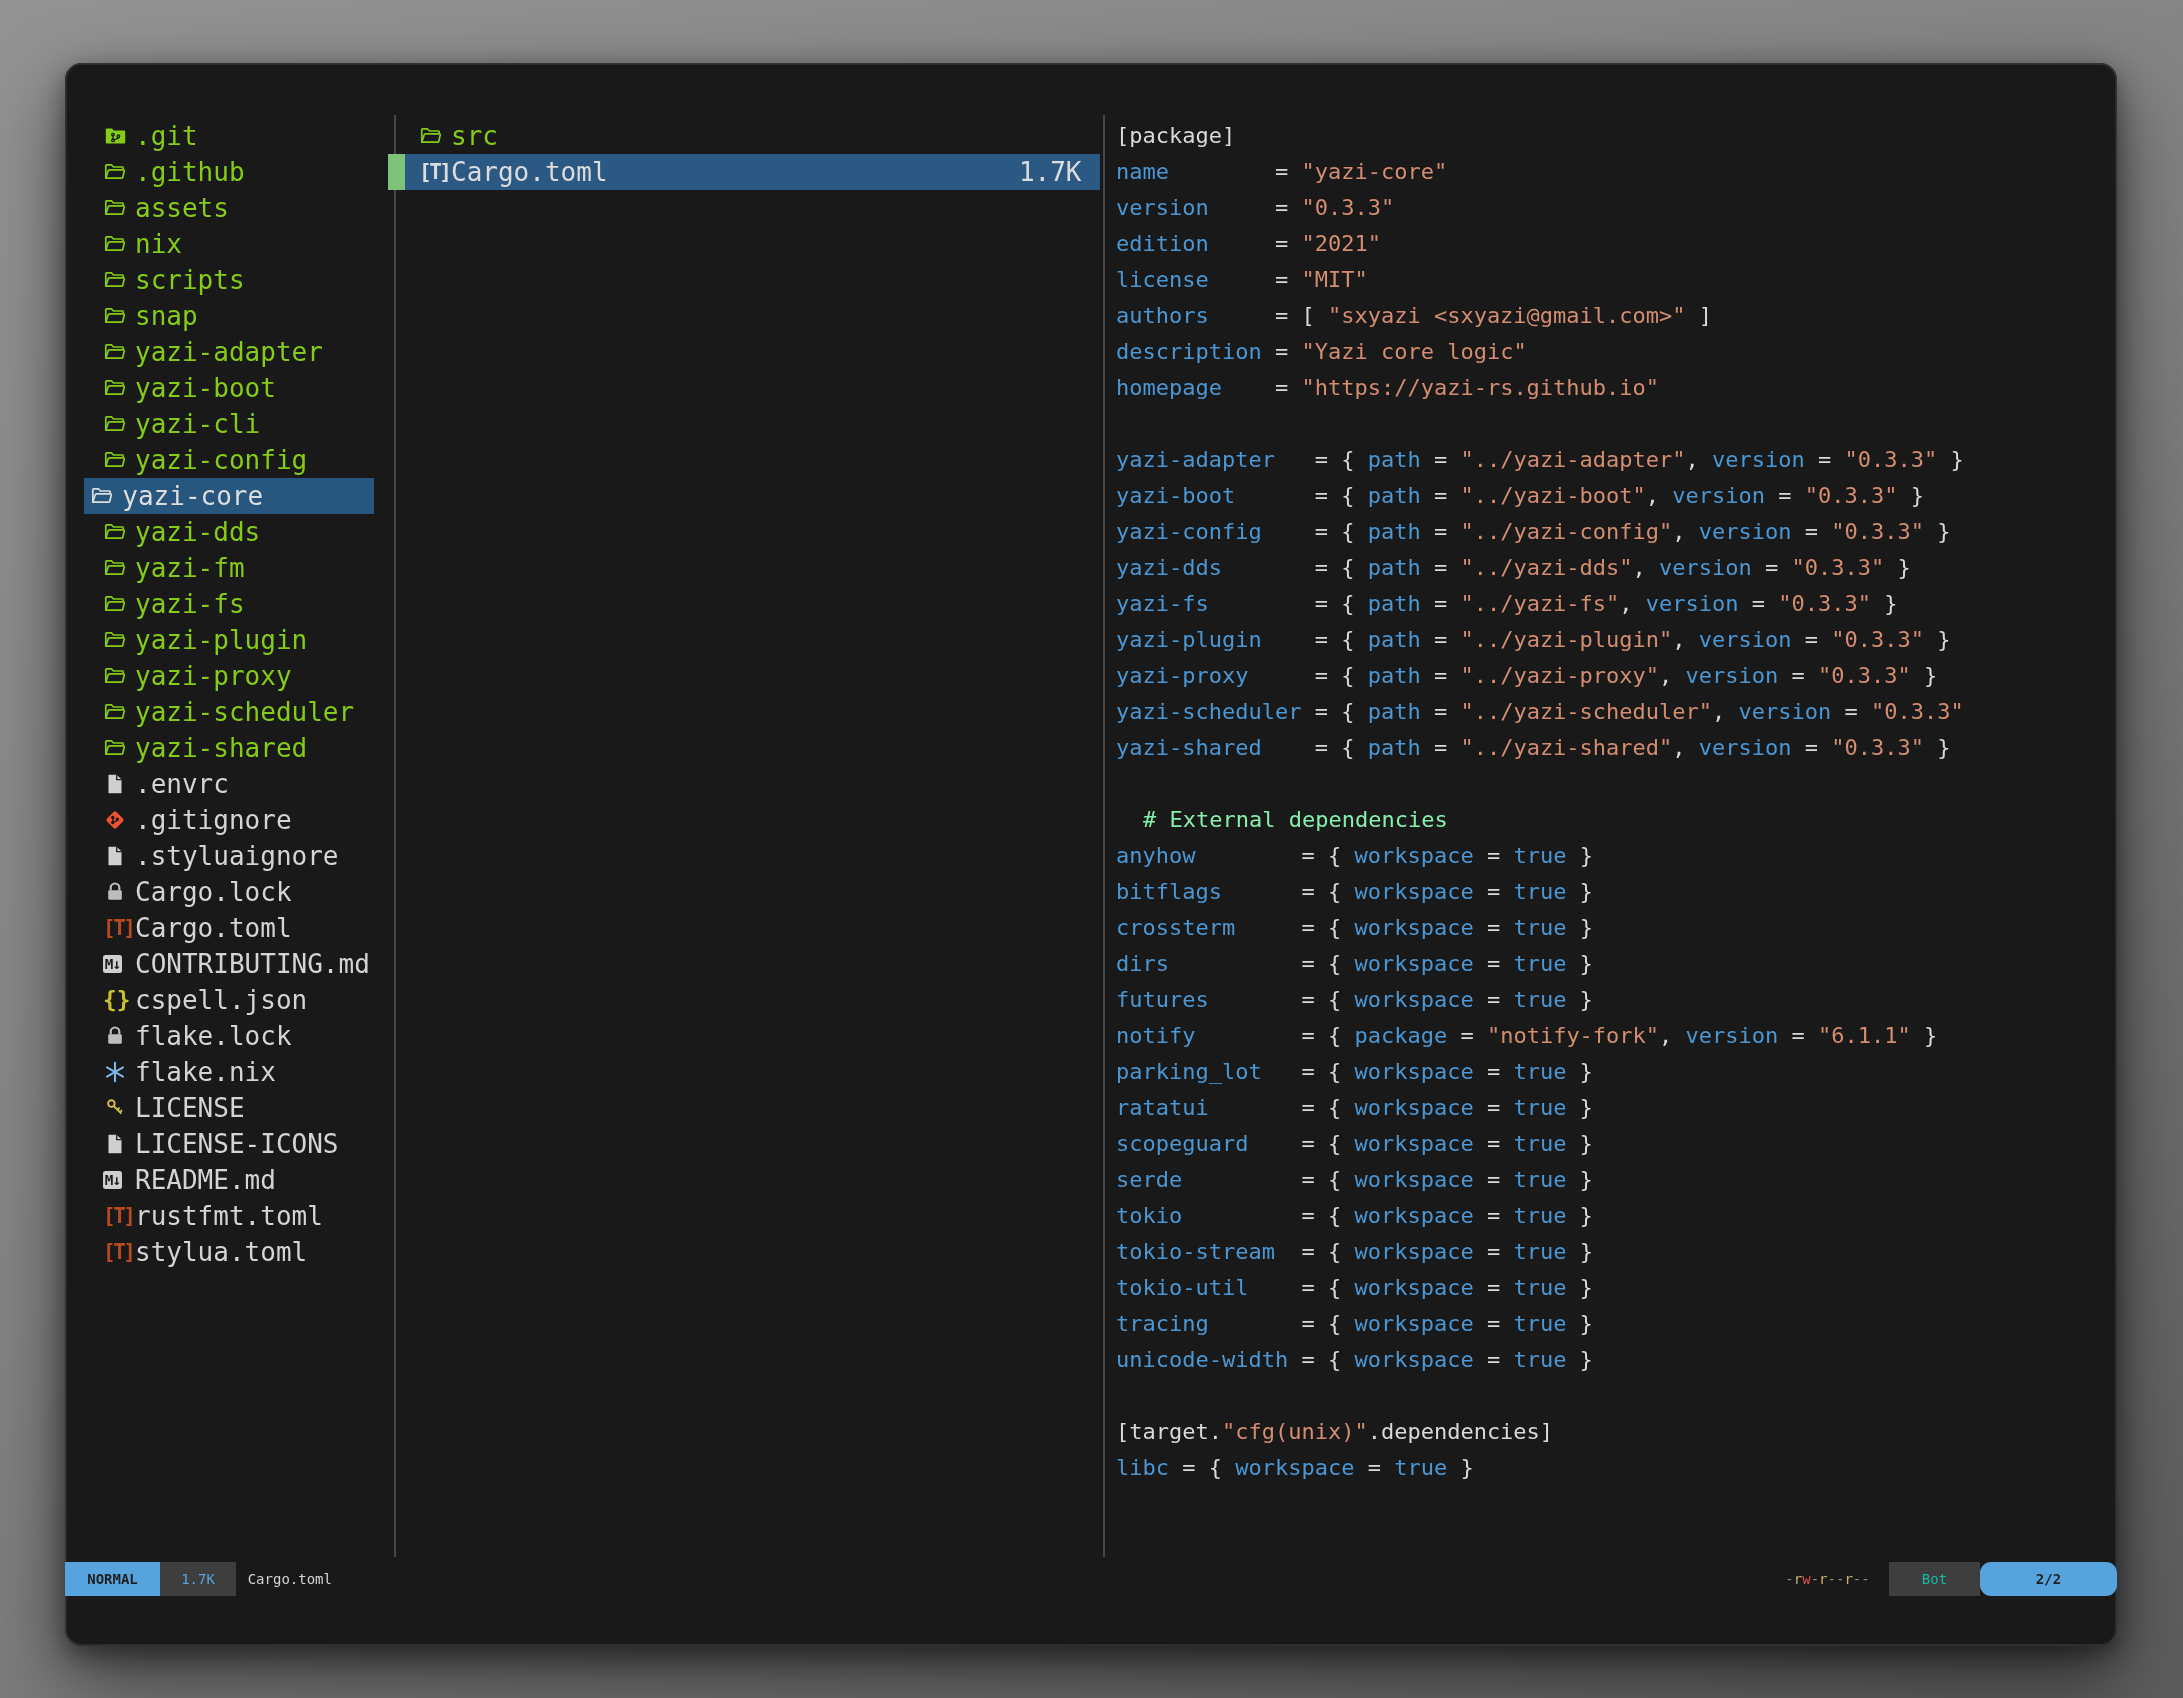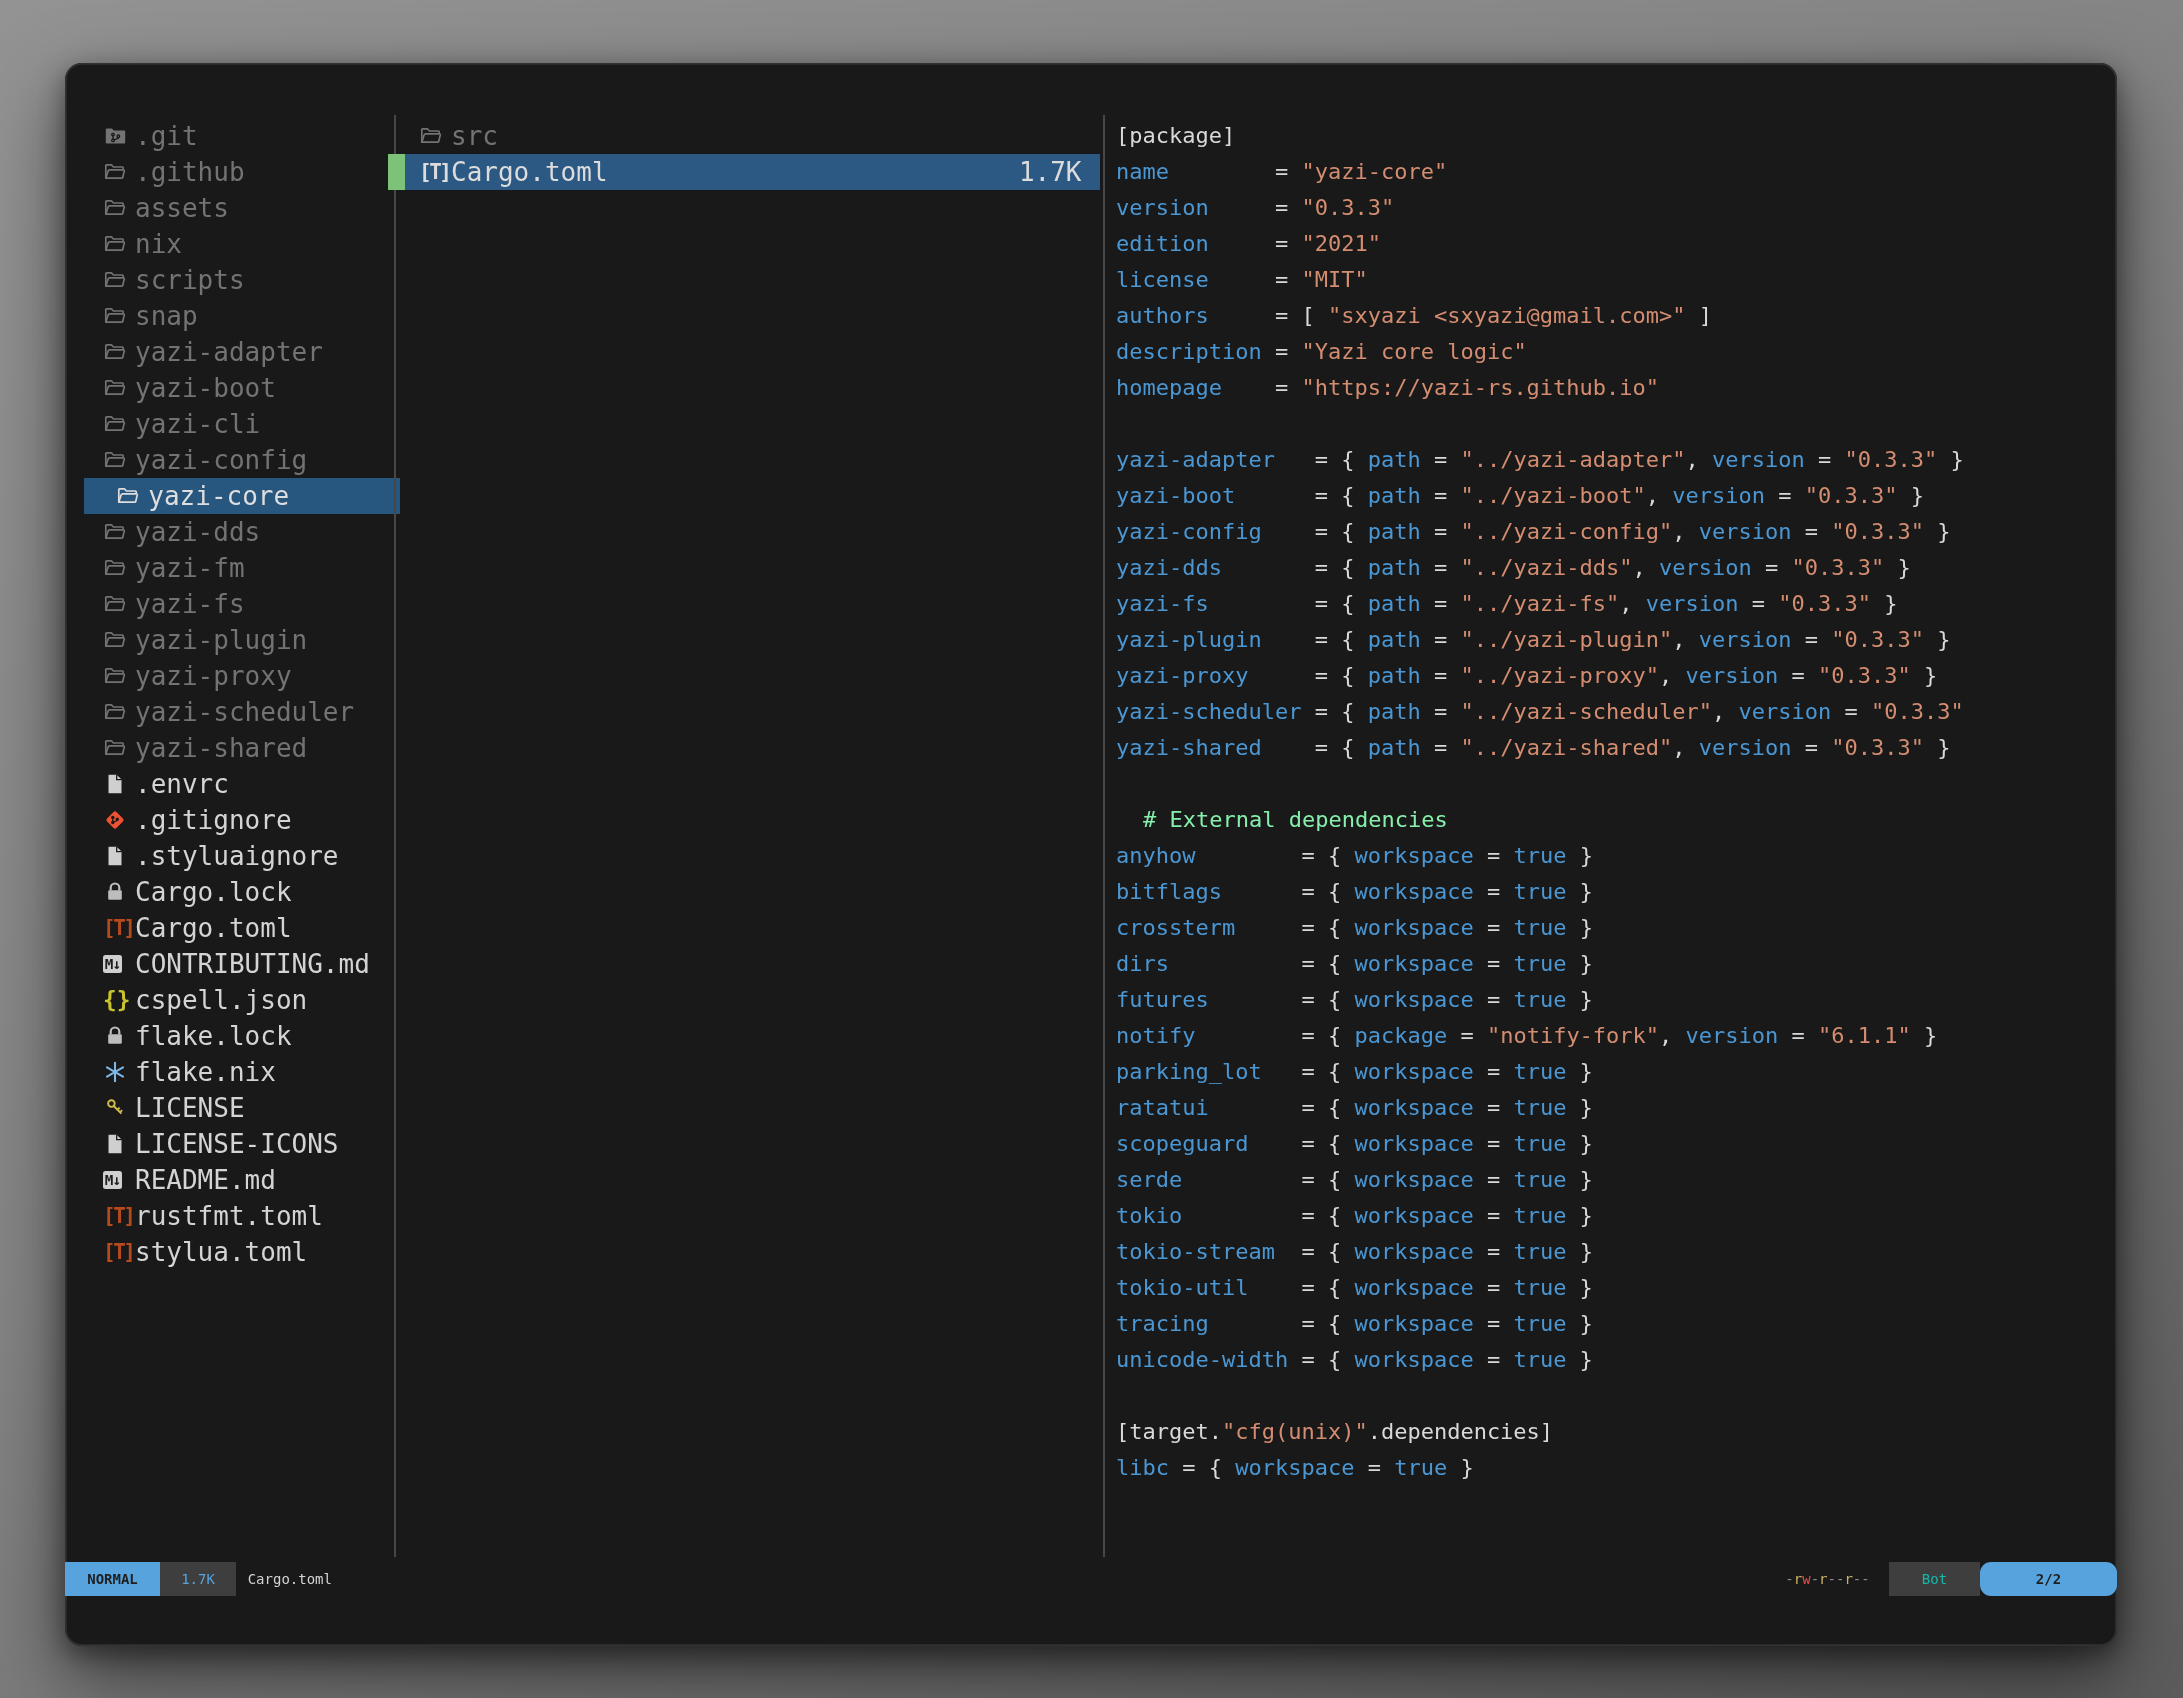--- a/index.html
+++ b/index.html
@@ -15,24 +15,24 @@
     position:absolute;left:65px;top:63px;width:2052px;height:1583px;
     background:#191919;border-radius:17px;overflow:hidden;
     box-shadow:0 29px 76px rgba(0,0,0,.55),0 8.4px 25px rgba(0,0,0,.4),inset 0 0 0 1.7px #323232;
   }
   .divider{position:absolute;top:52px;width:1.7px;height:1442px;background:#474747;}
   .pane{position:absolute;top:55px;}
   .pane-left{left:0;width:329px;}
   .pane-mid{left:323px;width:712px;}
   .pane-preview{left:1051px;width:1002px;overflow:hidden;}
 
-  .row{height:36px;display:flex;align-items:center;font-size:26px;color:#737373;white-space:pre;position:relative;}
+  .row{height:36px;display:flex;align-items:center;font-size:26px;color:#84cc16;white-space:pre;position:relative;}
   .pane-left .row{padding-left:38px;}
   .pane-left .row.file{color:#d4d4d4;}
-  .pane-left .row.sel{background:#27567f;color:#dedede;margin-left:19.3px;padding-left:32px;width:284px;}
+  .pane-left .row.sel{background:#27567f;color:#dedede;margin-left:19.3px;padding-left:6px;width:284px;}
   .pane-mid .row{padding-left:31px;}
   .pane-mid .row.sel{background:#2b5983;color:#dcdcdc;}
   .marker{position:absolute;left:0;top:0;width:17px;height:100%;background:#7cc379;}
   .size{margin-left:auto;padding-right:18.5px;}
 
   .ic{width:32px;flex:none;display:flex;align-items:center;}
   .ic svg{width:24px;height:24px;display:block;}
   .ic-git-icon{color:#f05133;}
   .ic-lock-icon{color:#bdbdbd;}
   .ic-file-icon{color:#cfcfcf;}

